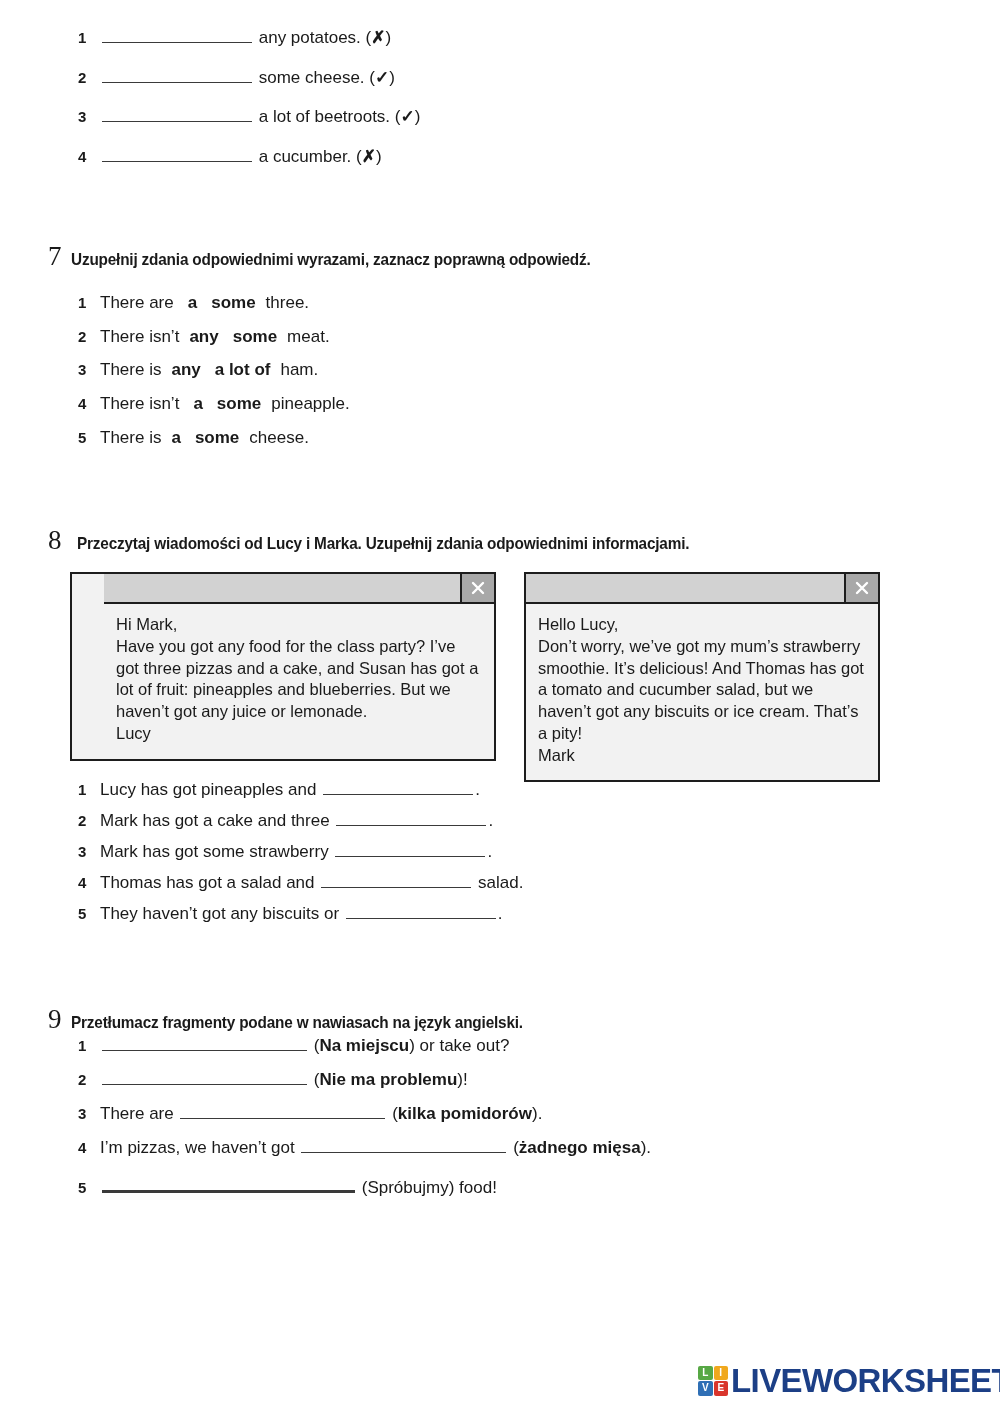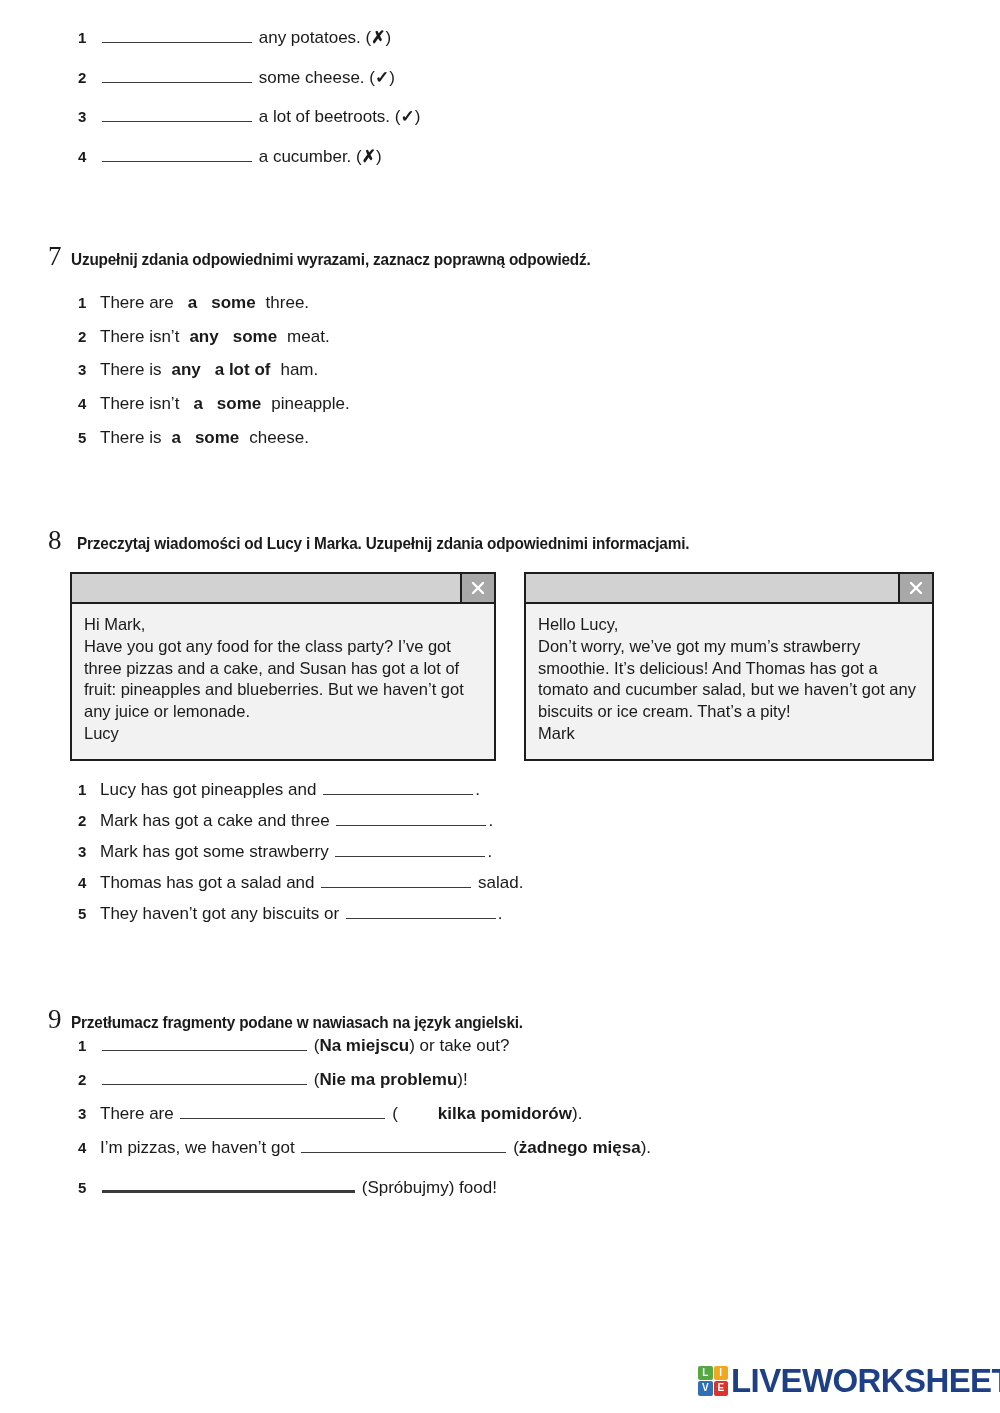--- a/index.html
+++ b/index.html
@@ -234,34 +234,34 @@
     <span class="txt">
       <span>There is</span><span class="gap-s"></span><span class="opt">a</span><span class="gap-m"></span><span class="opt">some</span><span class="gap-s"></span><span>cheese.</span>
     </span>
   </div>
 
   <div class="ex-head" style="left:48px; top:527px;">
     <span class="ex-num">8</span>
     <span class="ex-title" style="margin-left:6px;">Przeczytaj wiadomości od Lucy i Marka. Uzupełnij zdania odpowiednimi informacjami.</span>
   </div>
 
-  <div class="msgbox" style="left:70px; top:572px; width:426px;">
+  <div class="msgbox" style="left:70px; top:572px; width:426px;padding-left:32px;">
     <div class="msgbox-bar">
       <div class="msgbox-close">
         <svg width="16" height="16" viewBox="0 0 16 16" aria-hidden="true">
           <path d="M3 3 L13 13 M13 3 L3 13" stroke="#ffffff" stroke-width="2.4" stroke-linecap="round"></path>
         </svg>
       </div>
     </div>
     <div class="msgbox-body">Hi Mark,
 Have you got any food for the class party? I’ve got three pizzas and a cake, and Susan has got a lot of fruit: pineapples and blueberries. But we haven’t got any juice or lemonade.
 Lucy</div>
   </div>
 
-  <div class="msgbox" style="left:524px; top:572px; width:410px;">
+  <div class="msgbox" style="left:524px; top:572px; width:356px;">
     <div class="msgbox-bar">
       <div class="msgbox-close">
         <svg width="16" height="16" viewBox="0 0 16 16" aria-hidden="true">
           <path d="M3 3 L13 13 M13 3 L3 13" stroke="#ffffff" stroke-width="2.4" stroke-linecap="round"></path>
         </svg>
       </div>
     </div>
     <div class="msgbox-body">Hello Lucy,
 Don’t worry, we’ve got my mum’s strawberry smoothie. It’s delicious! And Thomas has got a tomato and cucumber salad, but we haven’t got any biscuits or ice cream. That’s a pity!
 Mark</div>
@@ -328,21 +328,21 @@
       <span class="blank" style="width:205px;"></span>
       <span>(</span><span style="font-weight:bold;">Nie ma problemu</span><span>)!</span>
     </span>
   </div>
 
   <div class="item" style="left:78px; top:1104px;">
     <span class="num">3</span>
     <span class="txt">
       <span>There are</span>
       <span class="blank" style="width:205px;"></span>
-      <span>(</span><span style="font-weight:bold;margin-left:40px;">kilka pomidorów</span><span>).</span>
+      <span>(</span><span style="font-weight:bold;">kilka pomidorów</span><span>).</span>
     </span>
   </div>
 
   <div class="item" style="left:78px; top:1138px;">
     <span class="num">4</span>
     <span class="txt">
       <span>I’m pizzas, we haven’t got</span>
       <span class="blank" style="width:205px;"></span>
       <span>(</span><span style="font-weight:bold;">żadnego mięsa</span><span>).</span>
     </span>

